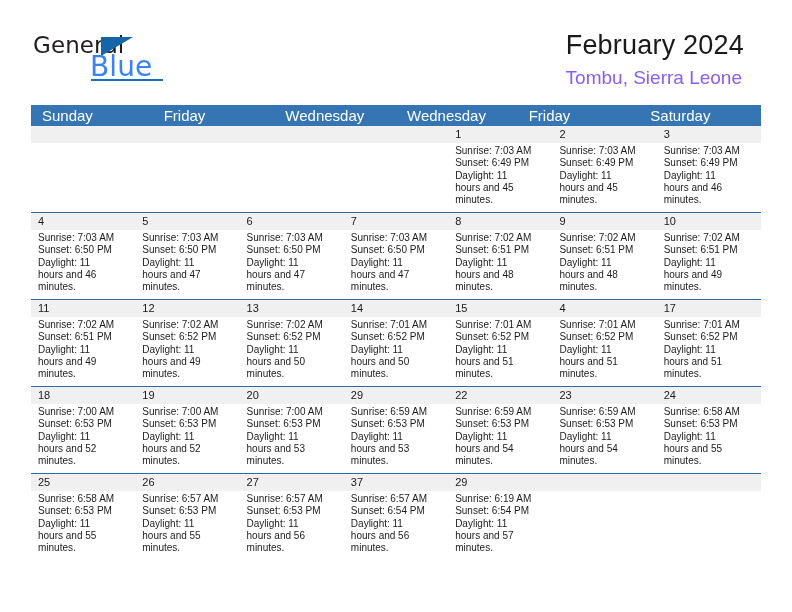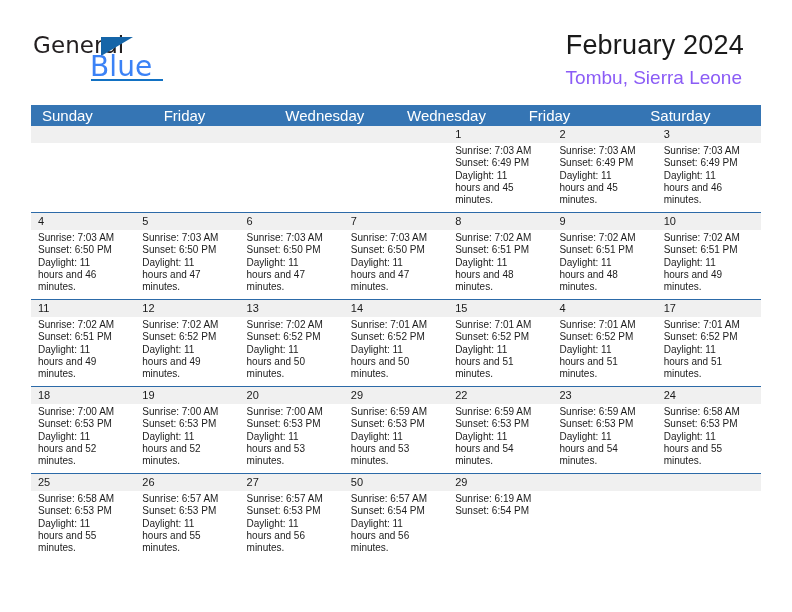--- a/index.html
+++ b/index.html
@@ -467,33 +467,34 @@
               <div class="date-band"></div>
               <div class="daynum">27</div>
               <div class="info">
                 <div>Sunrise: 6:57 AM</div>
                 <div>Sunset: 6:53 PM</div>
                 <div class="wrapline">Daylight: 11 hours and 56 minutes.</div>
               </div>
             </div>
             <div class="daycell">
               <div class="date-band"></div>
-              <div class="daynum">50</div>
+              <div class="daynum">37</div>
               <div class="info">
                 <div>Sunrise: 6:57 AM</div>
                 <div>Sunset: 6:54 PM</div>
                 <div class="wrapline">Daylight: 11 hours and 56 minutes.</div>
               </div>
             </div>
             <div class="daycell">
               <div class="date-band"></div>
               <div class="daynum">29</div>
               <div class="info">
                 <div>Sunrise: 6:19 AM</div>
                 <div>Sunset: 6:54 PM</div>
+                <div class="wrapline">Daylight: 11 hours and 57 minutes.</div>
               </div>
             </div>
             <div class="daycell empty">
               <div class="date-band"></div>
             </div>
             <div class="daycell empty">
               <div class="date-band"></div>
             </div>
           </div>
         </div>

